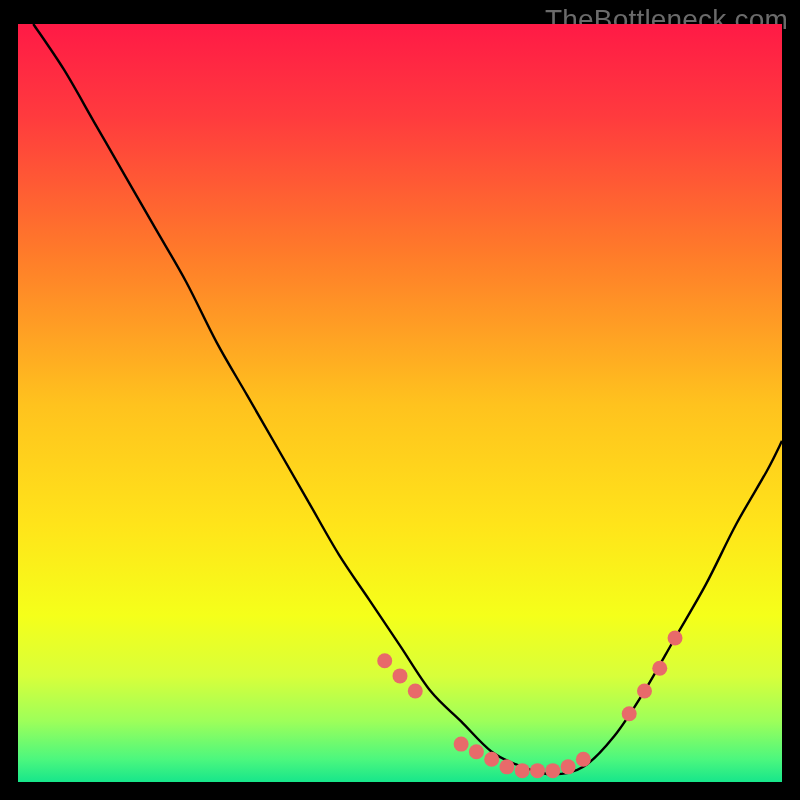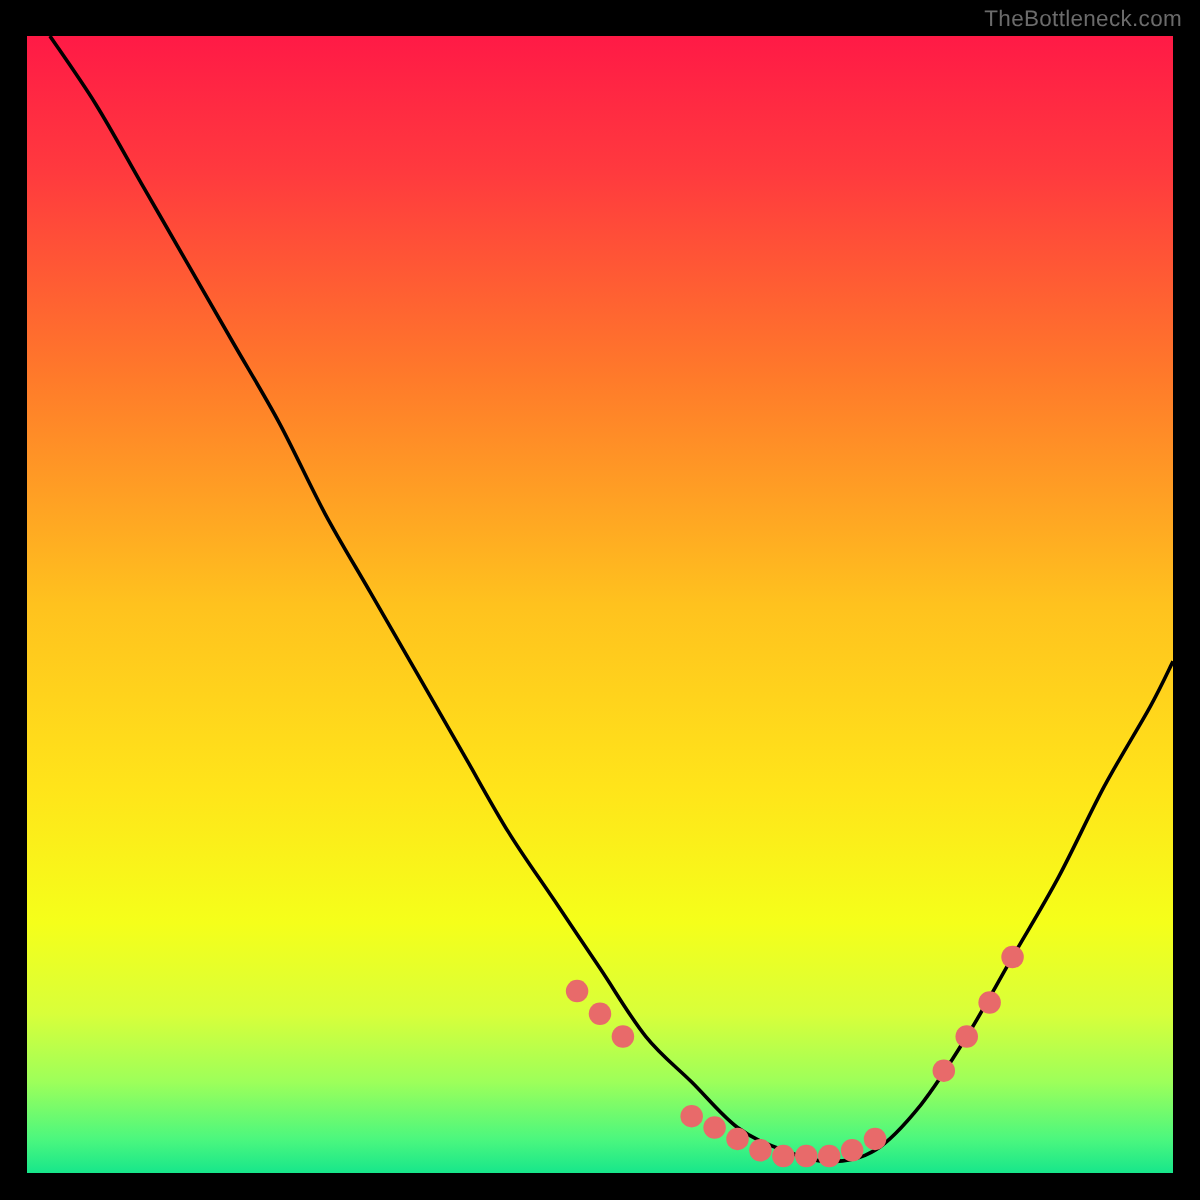--- a/index.html
+++ b/index.html
@@ -18,21 +18,21 @@
     top: 24px;
     width: 764px;
     height: 758px;
     background: #000;
   }
   .watermark {
     position: absolute;
     top: 4px;
     right: 12px;
     color: #6b6b6b;
-    font-size: 15px;
+    font-size: 28px;
     font-weight: 500;
     letter-spacing: 0.2px;
   }
   svg {
     display: block;
   }
 </style>
 </head>
 <body>
 

